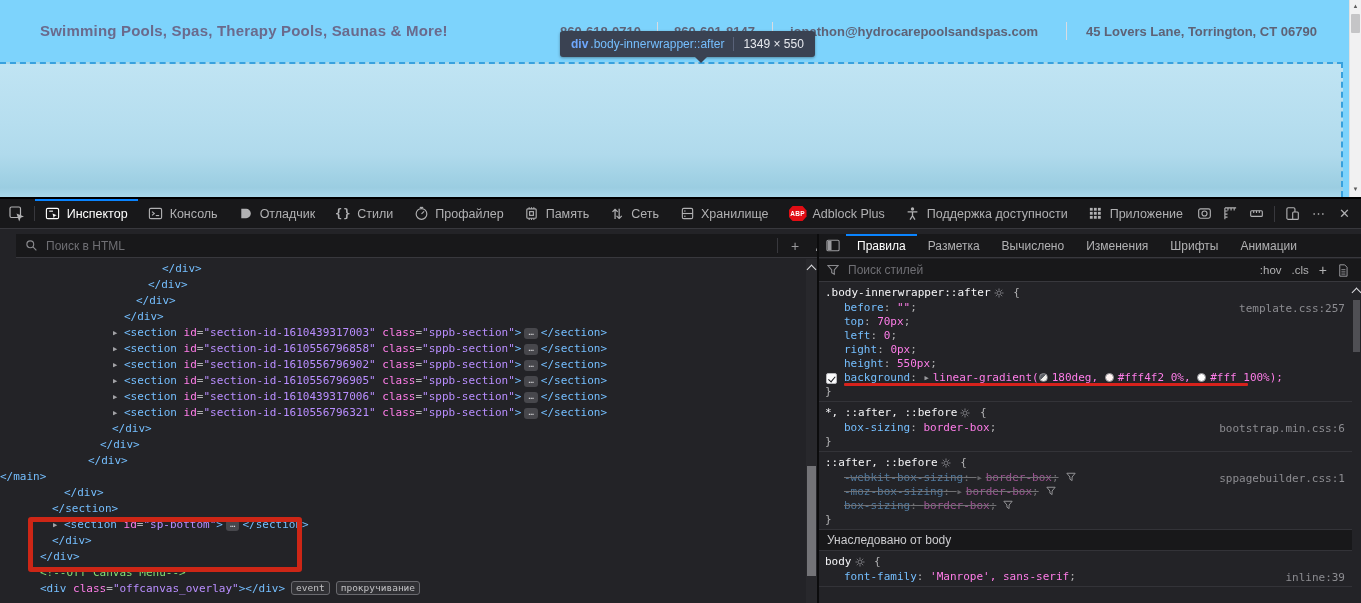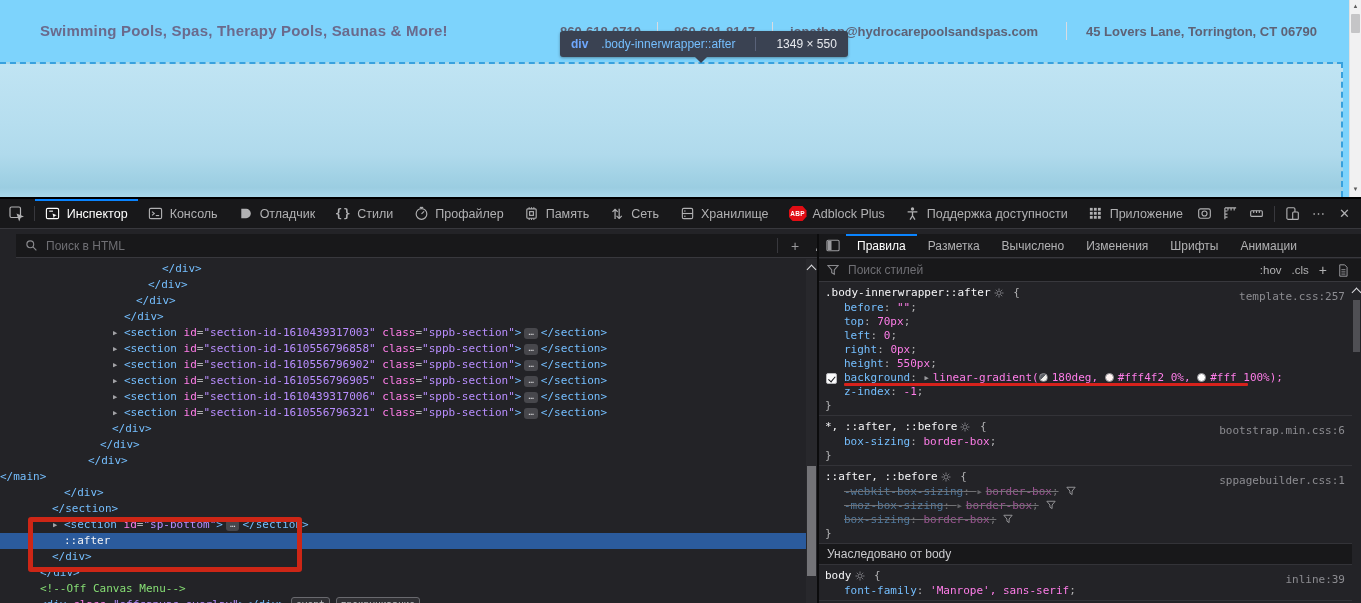--- a/index.html
+++ b/index.html
@@ -6,21 +6,21 @@
   .screen{position:relative;width:1361px;height:603px;background:#7dd3fc;overflow:hidden;
           font-family:"Liberation Sans",sans-serif;-webkit-font-smoothing:antialiased;}
 
   
   .site-title{position:absolute;left:40px;top:22px;font-size:15px;font-weight:700;color:#6a6a8c;letter-spacing:.2px;}
   .contact{position:absolute;top:24px;font-size:13px;font-weight:600;color:#5e6276;}
   .vsep{position:absolute;top:22px;width:1px;height:18px;background:#d9dce2;}
   .highlight-region{position:absolute;left:0;top:62px;width:1343px;height:135px;box-sizing:border-box;
      border-top:2px dashed #38a1de;border-right:2px dashed #38a1de;
      background:linear-gradient(180deg,#c0e4f3 0%,#b6deef 45%,#b0daec 68%,#a2d2e5 84%,#9bcde1 93%,#a9d8ea 100%);}
-  .node-infobar{position:absolute;left:560px;top:31px;height:26px;display:inline-flex;align-items:center;gap:20px;
+  .node-infobar{position:absolute;left:560px;top:31px;height:26px;display:inline-flex;align-items:center;gap:9px;
      background:#3a4252;border-radius:3px;padding:0 11px;font-size:12px;z-index:6;box-shadow:0 1px 3px rgba(0,0,0,.35);}
   .ib-tag{color:#6fa8ff;font-weight:700;}
   .ib-sel{color:#75bfff;margin-left:-7px;}
   .ib-div{width:1px;height:14px;background:#596279;}
   .ib-dims{color:#e8eaef;}
   .ib-arrow{position:absolute;left:694px;top:56px;width:0;height:0;z-index:6;
      border-left:7px solid transparent;border-right:7px solid transparent;border-top:7px solid #3a4252;}
   .page-scrollbar{position:absolute;left:1349px;top:0;width:12px;height:197px;background:#f1f1f2;border-left:1px solid #e0e0e0;box-sizing:border-box;}
   .ps-arrow{position:absolute;left:0;width:11px;text-align:center;font-size:6px;color:#5c5c5c;}
   .ps-thumb{position:absolute;left:1px;top:14px;width:9px;height:19px;background:#c5c5c7;border-radius:1px;}
@@ -88,21 +88,21 @@
   
   .rules-filter{position:absolute;left:819px;top:60px;right:0;height:23px;background:#18181a;border-bottom:1px solid #38383d;
      box-sizing:border-box;display:flex;align-items:center;padding:0 6px;gap:7px;}
   .rf-right{margin-left:auto;display:flex;align-items:center;gap:10px;color:#b1b1b3;font-size:11.5px;padding-right:6px;}
   .rules-pane{position:absolute;left:819px;top:83px;width:534px;bottom:0;overflow:hidden;
      font-family:"DejaVu Sans Mono",monospace;font-size:11px;color:#b1b1b3;}
   .rule{position:relative;border-bottom:1px solid #333338;padding:3px 0 2px 0;}
   .sel-line{position:relative;padding-left:6px;height:16px;line-height:16px;white-space:pre;}
   .sel{color:#f6f6f8;}
   .gear{color:#7b7b80;margin:0 3px;display:inline-block;vertical-align:-2px;}
-  .src{position:absolute;right:8px;top:4px;color:#8c8c91;font-size:11px;}
+  .src{position:absolute;right:8px;top:16px;color:#8c8c91;font-size:11px;}
   .prop{position:relative;padding-left:25px;height:14px;line-height:14px;white-space:pre;}
   .p-name{color:#75bfff;}
   .p-val{color:#ff7de9;}
   .p-punc{color:#b1b1b3;}
   .close-brace{padding-left:6px;height:14px;line-height:14px;}
   .checkbox{position:absolute;left:7px;top:2px;width:9px;height:9px;border:1px solid #b8b8bb;background:#fbfbfc;border-radius:2px;}
   .checkbox::after{content:"";position:absolute;left:2.5px;top:0.5px;width:3px;height:5.5px;
      border-right:1.6px solid #16161a;border-bottom:1.6px solid #16161a;transform:rotate(40deg);}
   .expander{display:inline-block;color:#9a9a9e;font-size:7px;margin:0 4px 0 1px;vertical-align:1px;}
   .swatch{display:inline-block;width:9px;height:9px;border-radius:50%;border:1px solid #8f8f94;vertical-align:-1px;margin-right:4px;box-sizing:border-box;}
@@ -348,21 +348,20 @@
           <div class="tree-line" style="padding-left: 124px;"><span class="twisty" style="left: 113px;">▶</span><span class="t-tag">&lt;section</span><span class="t-attr"> id</span><span class="t-punc">=</span><span class="t-val">"section-id-1610556796905"</span><span class="t-attr"> class</span><span class="t-punc">=</span><span class="t-val">"sppb-section"</span><span class="t-tag">&gt;</span><span class="badge-ellipsis">…</span><span class="t-tag">&lt;/section&gt;</span></div>
           <div class="tree-line" style="padding-left: 124px;"><span class="twisty" style="left: 113px;">▶</span><span class="t-tag">&lt;section</span><span class="t-attr"> id</span><span class="t-punc">=</span><span class="t-val">"section-id-1610439317006"</span><span class="t-attr"> class</span><span class="t-punc">=</span><span class="t-val">"sppb-section"</span><span class="t-tag">&gt;</span><span class="badge-ellipsis">…</span><span class="t-tag">&lt;/section&gt;</span></div>
           <div class="tree-line" style="padding-left: 124px;"><span class="twisty" style="left: 113px;">▶</span><span class="t-tag">&lt;section</span><span class="t-attr"> id</span><span class="t-punc">=</span><span class="t-val">"section-id-1610556796321"</span><span class="t-attr"> class</span><span class="t-punc">=</span><span class="t-val">"sppb-section"</span><span class="t-tag">&gt;</span><span class="badge-ellipsis">…</span><span class="t-tag">&lt;/section&gt;</span></div>
           <div class="tree-line" style="padding-left: 112px;"><span class="t-tag">&lt;/div&gt;</span></div>
           <div class="tree-line" style="padding-left: 100px;"><span class="t-tag">&lt;/div&gt;</span></div>
           <div class="tree-line" style="padding-left: 88px;"><span class="t-tag">&lt;/div&gt;</span></div>
           <div class="tree-line" style=""><span class="t-tag">&lt;/main&gt;</span></div>
           <div class="tree-line" style="padding-left: 64px;"><span class="t-tag">&lt;/div&gt;</span></div>
           <div class="tree-line" style="padding-left: 52px;"><span class="t-tag">&lt;/section&gt;</span></div>
           <div class="tree-line" style="padding-left: 64px;"><span class="twisty" style="left: 53px;">▶</span><span class="t-tag">&lt;section</span><span class="t-attr"> id</span><span class="t-punc">=</span><span class="t-val">"sp-bottom"</span><span class="t-tag">&gt;</span><span class="badge-ellipsis">…</span><span class="t-tag">&lt;/section&gt;</span></div>
-          <div class="tree-line selected" style="padding-left: 64px;"><span class="t-pseudo">::after</span></div>
           <div class="tree-line" style="padding-left: 52px;"><span class="t-tag">&lt;/div&gt;</span></div>
           <div class="tree-line" style="padding-left: 40px;"><span class="t-tag">&lt;/div&gt;</span></div>
           <div class="tree-line" style="padding-left: 40px;"><span class="t-comment">&lt;!--Off Canvas Menu--&gt;</span></div>
           <div class="tree-line" style="padding-left: 40px;"><span class="t-tag">&lt;div</span><span class="t-attr"> class</span><span class="t-punc">=</span><span class="t-val">"offcanvas_overlay"</span><span class="t-tag">&gt;&lt;/div&gt;</span><span class="node-badge">event</span><span class="node-badge">прокручивание</span></div>
         </div>
       <div class="red-box"></div>
     </div>
     <div class="markup-scrollbar">
       <span class="chev-up"></span>
       <div class="ms-thumb"></div>
@@ -393,21 +392,20 @@
           <div class="sel-line"><span class="sel">.body-innerwrapper::after</span><span class="gear"><svg width="10" height="10" viewBox="0 0 10 10" stroke="currentColor" fill="none" stroke-width="1">
                 <circle cx="5" cy="5" r="2"></circle>
                 <path d="M5 .5v1.6M5 7.9v1.6M.5 5h1.6M7.9 5h1.6M1.8 1.8l1.1 1.1M7.1 7.1l1.1 1.1M8.2 1.8L7.1 2.9M2.9 7.1L1.8 8.2"></path>
               </svg></span><span class="p-punc"> {</span><span class="src">template.css:257</span></div>
           <div class="prop"><span class="p-name">before</span><span class="p-punc">: </span><span class="p-val">""</span><span class="p-punc">;</span></div>
           <div class="prop"><span class="p-name">top</span><span class="p-punc">: </span><span class="p-val">70px</span><span class="p-punc">;</span></div>
           <div class="prop"><span class="p-name">left</span><span class="p-punc">: </span><span class="p-val">0</span><span class="p-punc">;</span></div>
           <div class="prop"><span class="p-name">right</span><span class="p-punc">: </span><span class="p-val">0px</span><span class="p-punc">;</span></div>
           <div class="prop"><span class="p-name">height</span><span class="p-punc">: </span><span class="p-val">550px</span><span class="p-punc">;</span></div>
           <div class="prop"><span class="checkbox"></span><span class="p-name">background</span><span class="p-punc">: </span><span class="expander">▶</span><span class="p-val">linear-gradient(</span><span class="swatch angle"></span><span class="p-val">180deg, </span><span class="swatch" style="background: rgb(255, 244, 242);"></span><span class="p-val">#fff4f2 0%, </span><span class="swatch" style="background: rgb(255, 255, 255);"></span><span class="p-val">#fff 100%);</span><div class="red-underline"></div></div>
-          <div class="prop"><span class="p-name">z-index</span><span class="p-punc">: </span><span class="p-val">-1</span><span class="p-punc">;</span></div>
           <div class="close-brace">}</div>
         </div>
         <div class="rule">
           <div class="sel-line"><span class="sel">*, ::after, ::before</span><span class="gear"><svg width="10" height="10" viewBox="0 0 10 10" stroke="currentColor" fill="none" stroke-width="1">
                 <circle cx="5" cy="5" r="2"></circle>
                 <path d="M5 .5v1.6M5 7.9v1.6M.5 5h1.6M7.9 5h1.6M1.8 1.8l1.1 1.1M7.1 7.1l1.1 1.1M8.2 1.8L7.1 2.9M2.9 7.1L1.8 8.2"></path>
               </svg></span><span class="p-punc"> {</span><span class="src">bootstrap.min.css:6</span></div>
           <div class="prop"><span class="p-name">box-sizing</span><span class="p-punc">: </span><span class="p-val">border-box</span><span class="p-punc">;</span></div>
           <div class="close-brace">}</div>
         </div>

